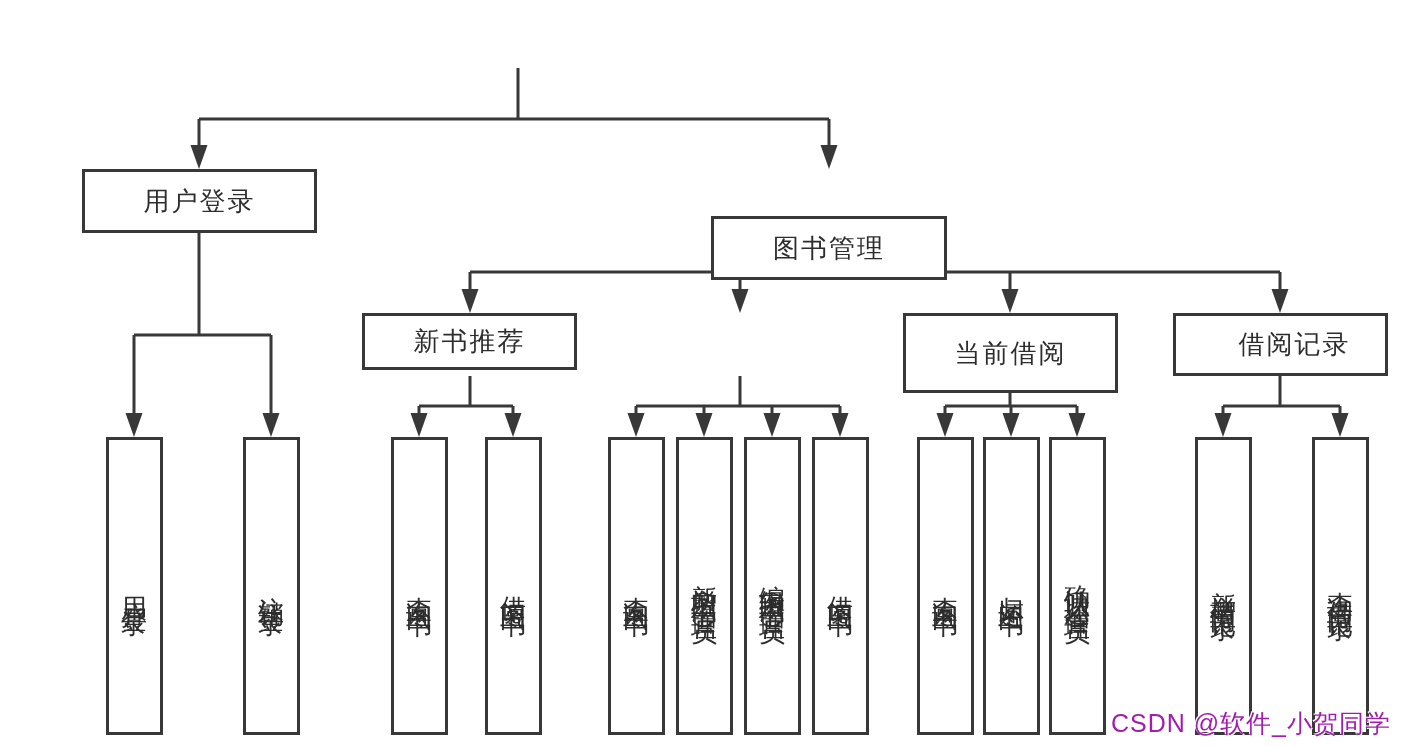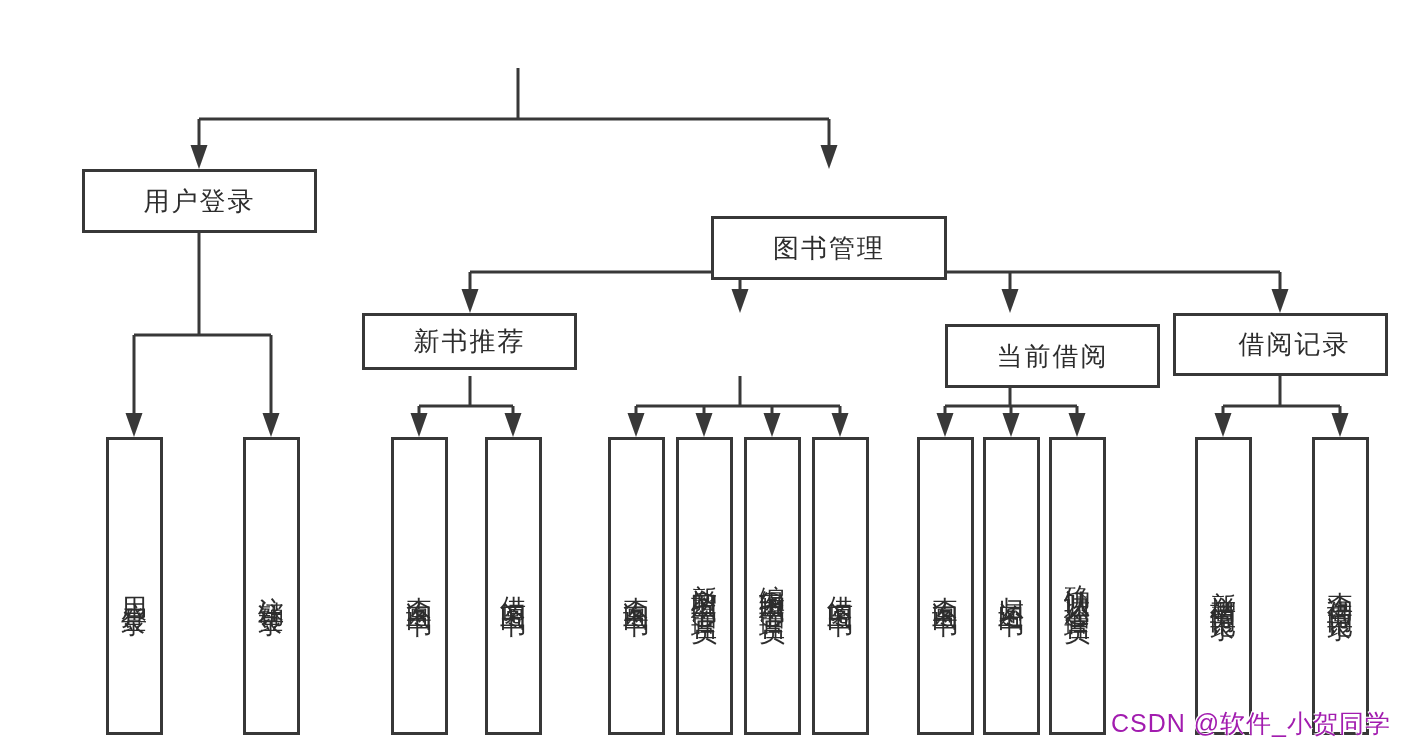--- a/index.html
+++ b/index.html
@@ -46,21 +46,21 @@
     line-height: 1;
   }
   
   #n-root    { left: 15px;   top: 11px;  width: 1007px; height: 58px; }
   
   #n-login   { left: 82px;   top: 169px; width: 235px;  height: 64px; }
   #n-mgmt    { left: 711px;  top: 169px; width: 236px;  height: 64px; margin-top: 47px; }
   
   #n-newbook { left: 362px;  top: 313px; width: 215px;  height: 57px; }
   #n-borrow  { left: 633px;  top: 313px; width: 215px;  height: 63px; }
-  #n-current { left: 903px;  top: 324px; width: 215px;  height: 64px; margin-left: 42px; }
+  #n-current { left: 903px;  top: 313px; width: 215px;  height: 80px; }
   #n-records { left: 1173px; top: 313px; width: 215px;  height: 63px; padding-left: 28px; }
   
   .leaf      { top: 437px; width: 57px; height: 298px; }
   #l-ulogin  { left: 106px; }
   #l-logout  { left: 243px; }
   #l-nbq     { left: 391px; }
   #l-nbb     { left: 485px; }
   #l-bbq     { left: 608px; }
   #l-bba     { left: 676px; }
   #l-bbe     { left: 744px; }

